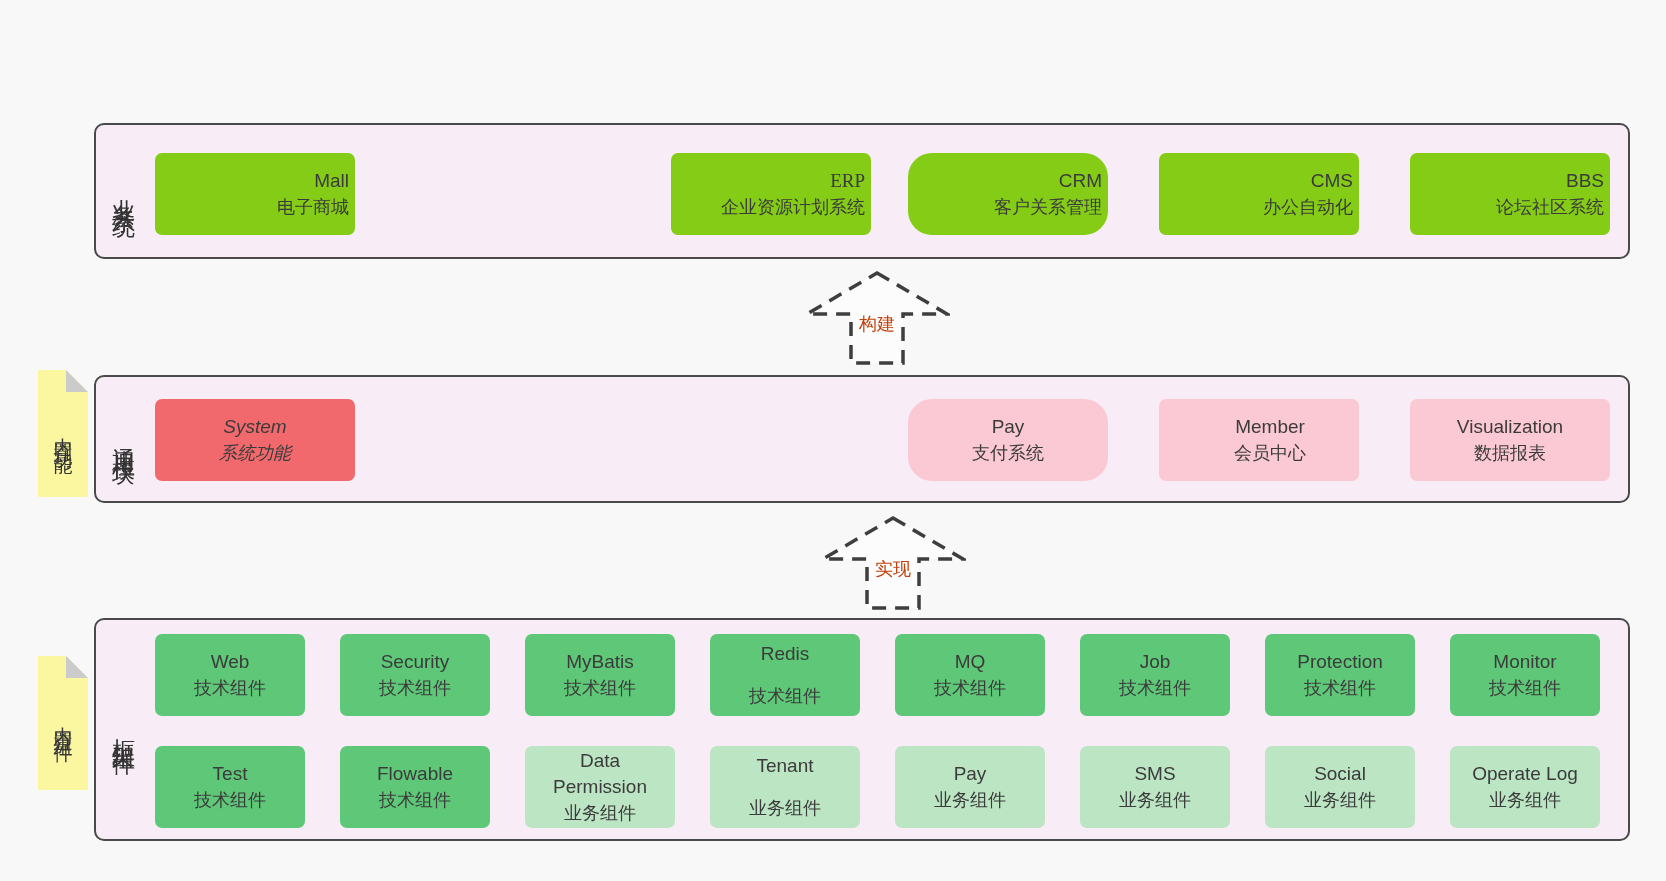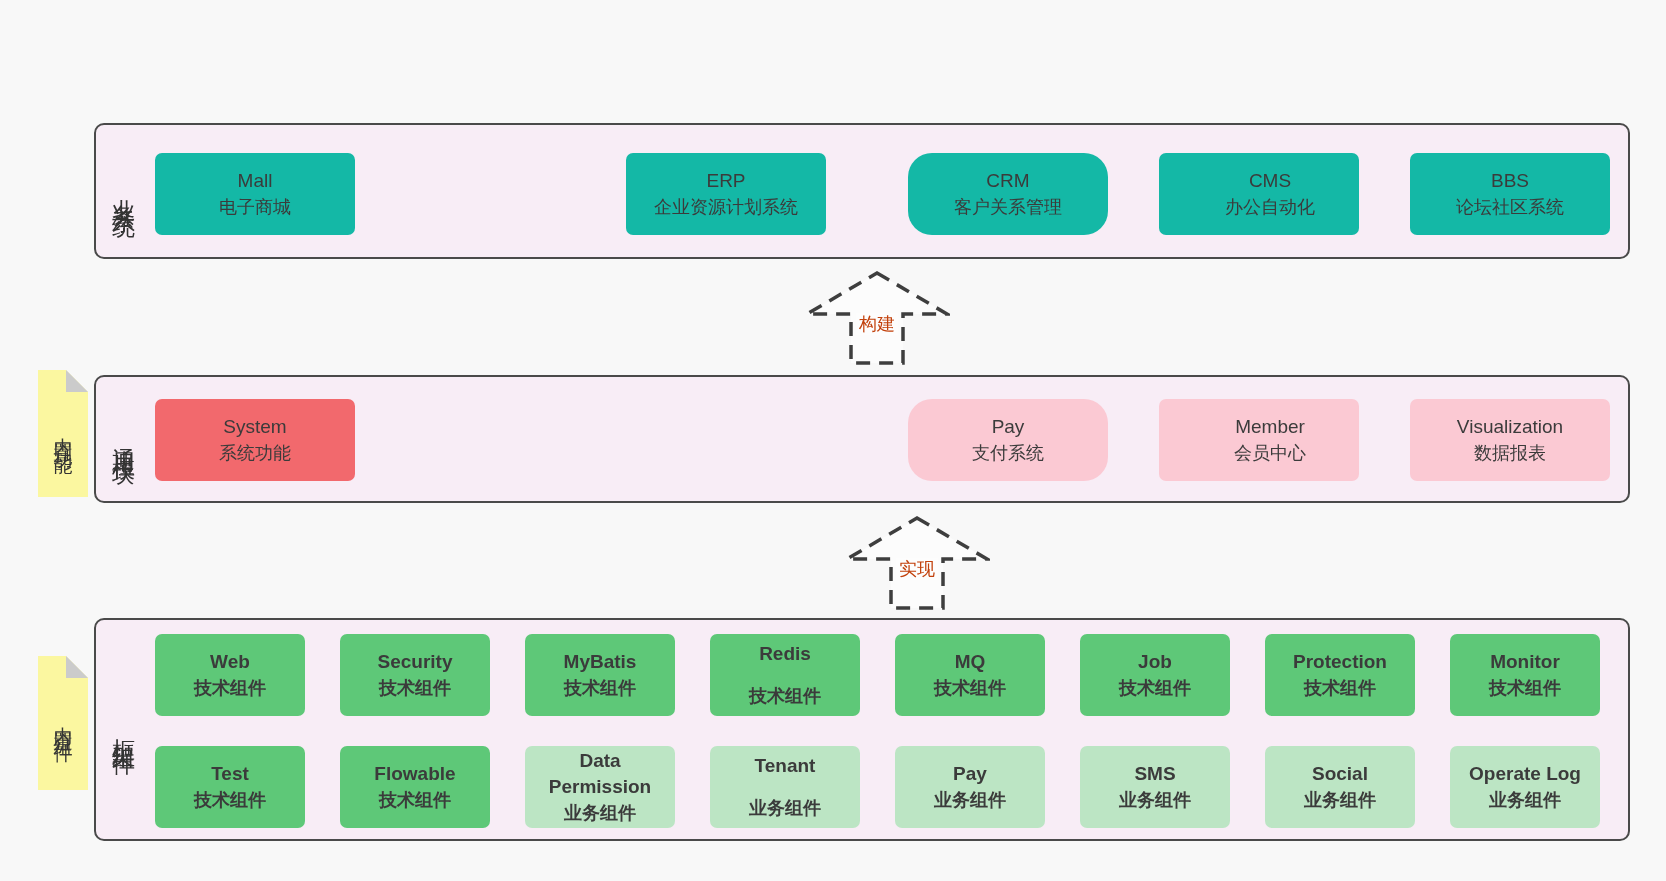--- a/index.html
+++ b/index.html
@@ -23,30 +23,30 @@
     writing-mode:vertical-lr;text-orientation:upright;
     font-size:23px;letter-spacing:5px;color:#333;white-space:nowrap;
   }
   
   .box{
     position:absolute;height:82px;box-sizing:border-box;border-radius:7px;
     display:flex;flex-direction:column;align-items:center;justify-content:center;
     text-align:center;line-height:26px;
   }
   .w200{width:200px;padding:0 6px;}
-  .w150{width:150px;padding:0 10px;font-weight:bold;}
+  .w150{width:150px;padding:0 10px;}
   .t{font-size:19px;}
   .s{font-size:18px;}
-  .blue{background:#14b8a6;}
-  .red{background:#f2696d;}
+  .blue{background:#84cc16;align-items:flex-end;}
+  .red{background:#f2696d;font-style:italic;}
   .pink{background:#fbc9d3;}
   .green{background:#5ec878;}
   .green-light{background:#bce5c4;}
   
-  .c6-0{left:59px;} .c6-1{left:310px;} .c6-2{left:530px;}
+  .c6-0{left:59px;} .c6-1{left:310px;} .c6-2{left:575px;font-family:Liberation Serif, serif;}
   .c6-3{left:812px;border-radius:24px;} .c6-4{left:1063px;padding-left:28px;} .c6-5{left:1314px;}
   
   .c8-0{left:59px;} .c8-1{left:244px;} .c8-2{left:429px;} .c8-3{left:614px;gap:16px;}
   .c8-4{left:799px;} .c8-5{left:984px;} .c8-6{left:1169px;} .c8-7{left:1354px;}
   .r-top6{top:28px;} .r-top6b{top:22px;}
   .r1{top:14px;} .r2{top:126px;}
   
   .note{
     position:absolute;left:38px;width:50px;background:#fbf7a0;z-index:0;
   }
@@ -54,21 +54,21 @@
   #note-components{top:656px;height:134px;}
   .note-text{
     position:absolute;left:50%;top:50%;transform:translate(-50%,-50%);
     writing-mode:vertical-lr;text-orientation:upright;
     font-size:19px;letter-spacing:6px;color:#333;white-space:nowrap;
   }
   .fold{position:absolute;top:0;right:0;}
   
   .arrow{position:absolute;width:146px;height:96px;z-index:2;}
   #arrow-build{left:804px;top:270px;}
-  #arrow-implement{left:844px;top:515px;}
+  #arrow-implement{left:820px;top:515px;}
   .arrow svg{display:block;}
   .arrow-label{
     position:absolute;top:43px;left:50%;transform:translateX(-50%);
     background:#fdfdfd;font-size:18px;line-height:22px;padding:0 3px;color:#c2410c;
     white-space:nowrap;
   }
 </style>
 </head>
 <body>
 

